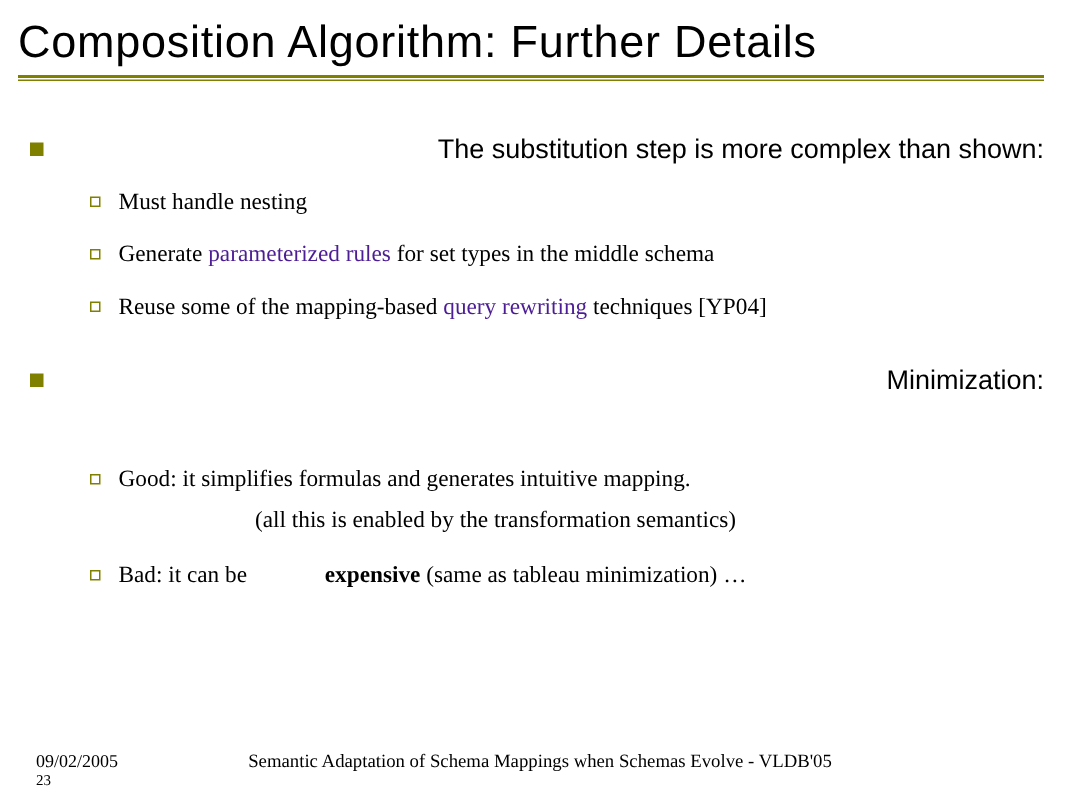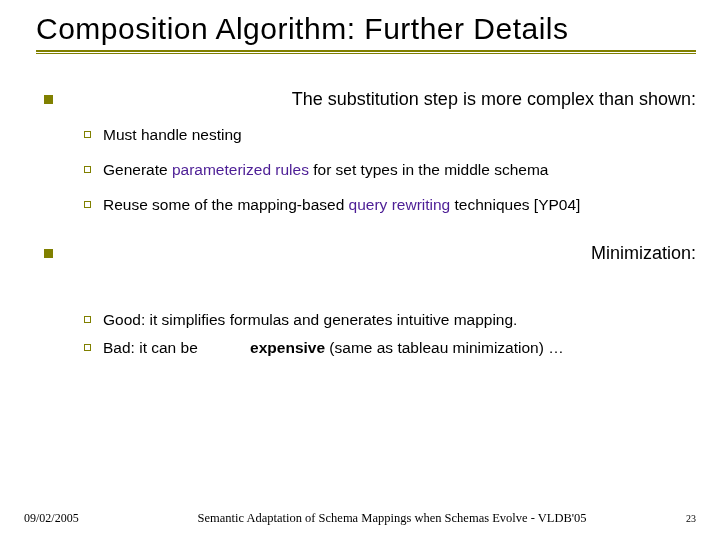--- a/index.html
+++ b/index.html
@@ -8,21 +8,21 @@
     height: 540px;
     background: #ffffff;
     font-family: "Comic Sans MS", "Comic Sans", cursive, sans-serif;
     color: #000;
     position: relative;
     overflow: hidden;
   }
   .slide {
     width: 100%;
     height: 100%;
-    padding: 12px 24px 0 36px;
+    padding: 12px 24px 0 12px;
     position: relative;
     border-radius: 27px;
   }
   .title {
     font-size: 30px;
     font-weight: normal;
     color: #000;
     margin-bottom: 4px;
     letter-spacing: 0.5px;
   }
@@ -58,20 +58,21 @@
     margin-top: 7px;
     margin-right: 14px;
   }
   .bullet-text {
     font-size: 18px;
     line-height: 1.3;
   }
   .sub-list {
     padding-left: 40px;
     margin-bottom: 26px;
+    font-family: Liberation Serif, serif;
   }
   .sub-row {
     display: flex;
     align-items: flex-start;
     margin-bottom: 14px;
   }
   .sub-square {
     width: 7px;
     height: 7px;
     border: 1px solid #808000;
@@ -95,29 +96,29 @@
   .footer {
     position: absolute;
     bottom: 14px;
     left: 0;
     width: 100%;
     padding: 0 24px;
     display: flex;
     justify-content: space-between;
     align-items: baseline;
     font-family: "Times New Roman", Times, serif;
+    flex-direction: column;
   }
   .footer-date { font-size: 12px; }
   .footer-center {
     font-size: 12.5px;
     position: absolute;
     left: 50%;
     transform: translateX(-50%);
     white-space: nowrap;
-    margin-left: 32px;
   }
   .footer-page { font-size: 10px; }
 </style>
 </head>
 <body>
 
 <div class="slide">
 
   <div class="title">Composition Algorithm: Further Details</div>
   <div class="title-rule">
@@ -156,20 +157,21 @@
       <div class="bullet-square"></div>
       <div class="bullet-text">Minimization:</div>
     </div>
     <div class="sub-list">
       <div class="sub-row" style="margin-bottom:8px;margin-top:44px;">
         <div class="sub-square"></div>
         <div class="sub-text">
           <span>Good: it simplifies formulas and generates intuitive mapping.</span>
         </div>
       </div>
+      <div class="indent-note">(all this is enabled by the transformation semantics)</div>
       <div class="sub-row">
         <div class="sub-square"></div>
         <div class="sub-text">
           <span>Bad: it can be </span><span class="bold">expensive</span><span> (same as tableau minimization) …</span>
         </div>
       </div>
     </div>
 
   </div>
 

